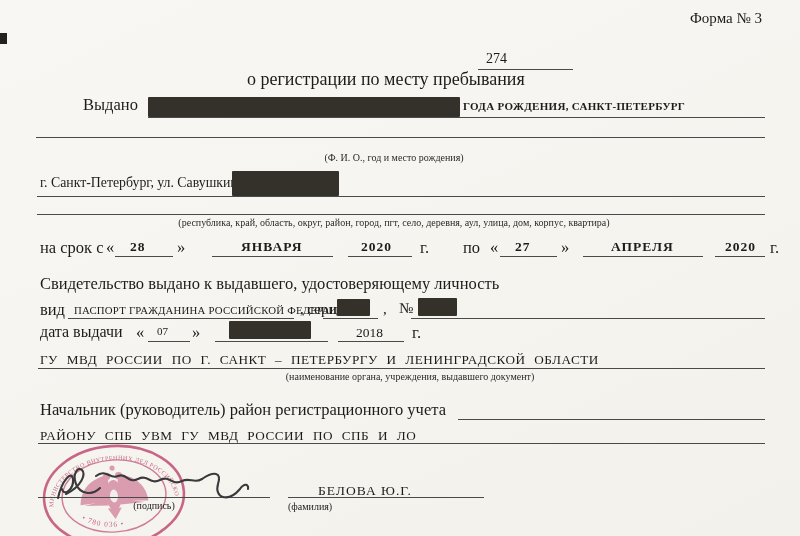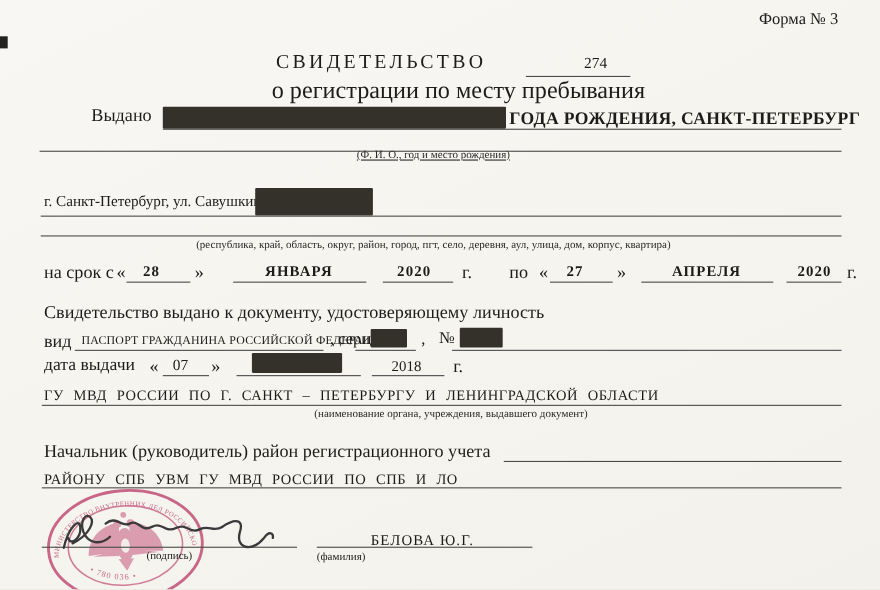--- a/index.html
+++ b/index.html
@@ -18,31 +18,30 @@
 </style>
 </head>
 <body>
 
 <div class="page">
 
   <div class="abs" style="left:0;top:33px;width:7px;height:11px;background:#24221f;"></div>
 
   <div class="abs" style="top:10px;right:38px;font-size:15px;">Форма № 3</div>
 
-  <div class="abs" style="left:251px;top:46px;font-size:18px;letter-spacing:3px;">СВИДЕТЕЛЬСТВО</div>
-  <div class="abs" style="left:486px;top:51px;font-size:14px;margin-left:45px;">274</div>
+  <div class="abs" style="left:486px;top:51px;font-size:14px;">274</div>
   <div class="u" style="left:478px;top:69px;width:95px;"></div>
-  <div class="abs" style="left:247px;top:69px;font-size:22px;">о регистрации по месту пребывания</div>
+  <div class="abs" style="left:247px;top:69px;font-size:18px;">о регистрации по месту пребывания</div>
 
   <div class="abs body16" style="left:83px;top:95px;">Выдано</div>
   <div class="redact" style="left:148px;top:97px;width:312px;height:20px;"></div>
-  <div class="abs" style="left:463px;top:100px;font-size:16px;font-weight:bold;letter-spacing:.3px;">ГОДА РОЖДЕНИЯ, САНКТ-ПЕТЕРБУРГ</div>
+  <div class="abs" style="left:463px;top:100px;font-size:11px;font-weight:bold;letter-spacing:.3px;">ГОДА РОЖДЕНИЯ, САНКТ-ПЕТЕРБУРГ</div>
   <div class="u" style="left:148px;top:117px;right:35px;width:auto;"></div>
   <div class="u" style="left:36px;top:137px;right:35px;width:auto;"></div>
-  <div class="cap" style="top:136px;text-decoration:underline;">(Ф. И. О., год и место рождения)</div>
+  <div class="cap" style="top:152px;">(Ф. И. О., год и место рождения)</div>
 
   <div class="abs" style="left:40px;top:175px;font-size:13.8px;">г. Санкт-Петербург, ул. Савушкина, дом</div>
   <div class="redact" style="left:232px;top:171px;width:107px;height:25px;"></div>
   <div class="u" style="left:37px;top:196px;right:35px;width:auto;"></div>
   <div class="u" style="left:37px;top:214px;right:35px;width:auto;"></div>
   <div class="cap" style="top:217px;">(республика, край, область, округ, район, город, пгт, село, деревня, аул, улица, дом, корпус, квартира)</div>
 
   <div class="abs body16" style="left:40px;top:238px;">на срок с</div>
   <div class="abs body16" style="left:106px;top:238px;">«</div>
   <div class="abs val" style="left:130px;top:239px;">28</div>
@@ -57,36 +56,36 @@
   <div class="abs body16" style="left:490px;top:238px;">«</div>
   <div class="abs val" style="left:515px;top:239px;">27</div>
   <div class="u" style="left:500px;top:256px;width:57px;"></div>
   <div class="abs body16" style="left:561px;top:238px;">»</div>
   <div class="abs val" style="left:611px;top:239px;">АПРЕЛЯ</div>
   <div class="u" style="left:583px;top:256px;width:120px;"></div>
   <div class="abs val" style="left:725px;top:239px;">2020</div>
   <div class="u" style="left:715px;top:256px;width:50px;"></div>
   <div class="abs body16" style="left:770px;top:238px;">г.</div>
 
-  <div class="abs body16" style="left:40px;top:274px;">Свидетельство выдано к документу, удостоверяющему личность</div>
+  <div class="abs body16" style="left:40px;top:274px;">Свидетельство выдано к выдавшего, удостоверяющему личность</div>
 
   <div class="abs body16" style="left:40px;top:300px;">вид</div>
   <div class="abs" style="left:74px;top:304px;font-size:10.8px;letter-spacing:.2px;">ПАСПОРТ ГРАЖДАНИНА РОССИЙСКОЙ ФЕДЕРАЦИИ</div>
   <div class="u" style="left:68px;top:318px;width:226px;"></div>
   <div class="abs" style="left:300px;top:301px;font-size:15px;">, серия</div>
   <div class="redact" style="left:337px;top:299px;width:33px;height:17px;"></div>
   <div class="u" style="left:323px;top:318px;width:55px;"></div>
   <div class="abs" style="left:383px;top:301px;font-size:15px;">,</div>
   <div class="abs" style="left:399px;top:300px;font-size:15px;">№</div>
   <div class="redact" style="left:418px;top:298px;width:39px;height:18px;"></div>
   <div class="u" style="left:411px;top:318px;right:35px;width:auto;"></div>
 
   <div class="abs" style="left:40px;top:323px;font-size:16px;">дата выдачи</div>
   <div class="abs body16" style="left:136px;top:323px;">«</div>
-  <div class="abs" style="left:157px;top:325px;font-size:14px;">07</div>
+  <div class="abs" style="left:157px;top:325px;font-size:11px;">07</div>
   <div class="u" style="left:148px;top:341px;width:42px;"></div>
   <div class="abs body16" style="left:192px;top:323px;">»</div>
   <div class="redact" style="left:229px;top:321px;width:82px;height:18px;"></div>
   <div class="u" style="left:215px;top:341px;width:113px;"></div>
   <div class="abs" style="left:356px;top:325px;font-size:13.5px;">2018</div>
   <div class="u" style="left:338px;top:341px;width:66px;"></div>
   <div class="abs body16" style="left:412px;top:323px;">г.</div>
 
   <div class="abs caps13" style="left:40px;top:352px;">ГУ МВД РОССИИ ПО Г. САНКТ – ПЕТЕРБУРГУ И ЛЕНИНГРАДСКОЙ ОБЛАСТИ</div>
   <div class="u" style="left:38px;top:368px;right:35px;width:auto;"></div>
@@ -131,17 +130,17 @@
     <g fill="none" stroke="#3a393b" stroke-width="2.1" stroke-linecap="round">
       <path d="M6,40 C10,22 20,12 21,21 C22,31 12,39 10,31"></path>
       <path d="M14,36 C30,28 34,16 30,12 C26,8 20,16 24,26 C28,36 40,38 48,30"></path>
       <path d="M44,18 C54,10 58,22 66,18 C74,14 76,26 86,21 C96,16 98,27 108,22 C118,17 120,28 130,23 C138,19 142,26 150,21"></path>
       <path d="M150,21 C162,13 170,14 166,26 C162,40 176,45 188,31 C193,24 197,27 196,31"></path>
     </g>
   </svg>
   <div class="u" style="left:38px;top:497px;width:232px;z-index:2;"></div>
   <div class="abs" style="left:38px;top:500px;width:232px;text-align:center;font-size:10px;z-index:2;">(подпись)</div>
 
-  <div class="abs" style="left:337px;top:483px;font-size:13.5px;letter-spacing:1px;">БЕЛОВА  Ю.Г.</div>
+  <div class="abs" style="left:318px;top:483px;font-size:13.5px;letter-spacing:1px;">БЕЛОВА  Ю.Г.</div>
   <div class="u" style="left:288px;top:497px;width:196px;"></div>
   <div class="abs" style="left:288px;top:501px;width:196px;text-align:left;font-size:10px;">(фамилия)</div>
 
 </div>
 
 </body></html>

